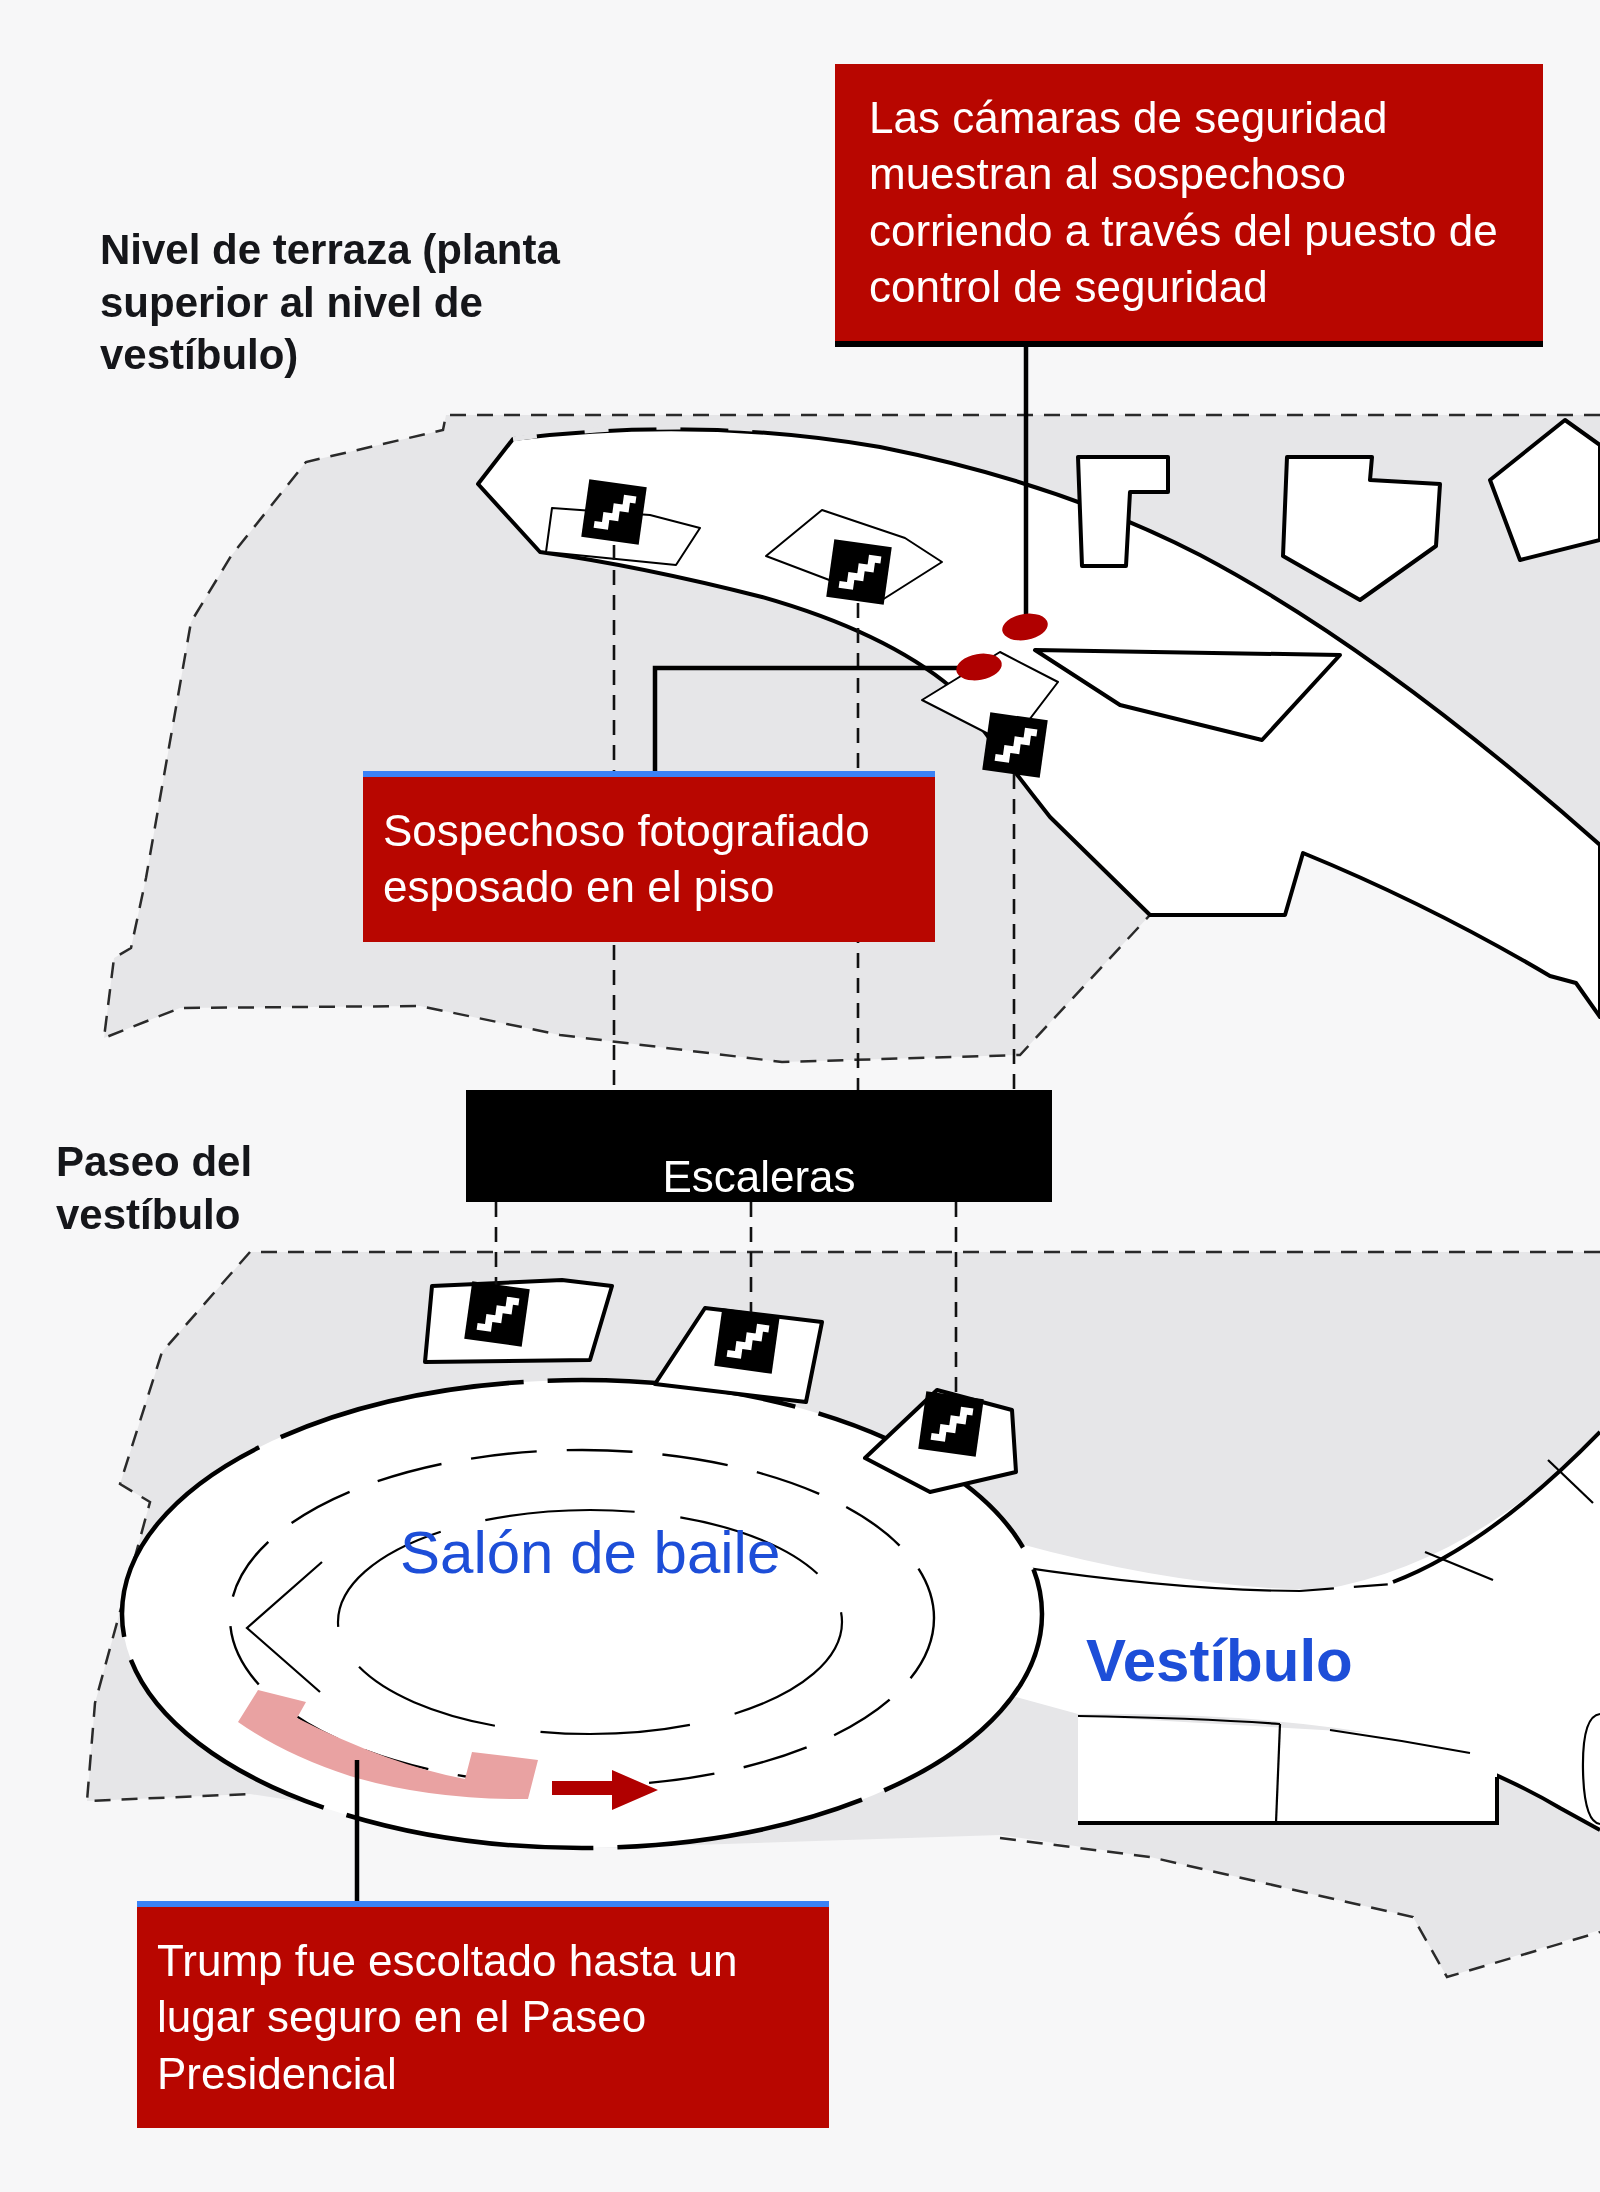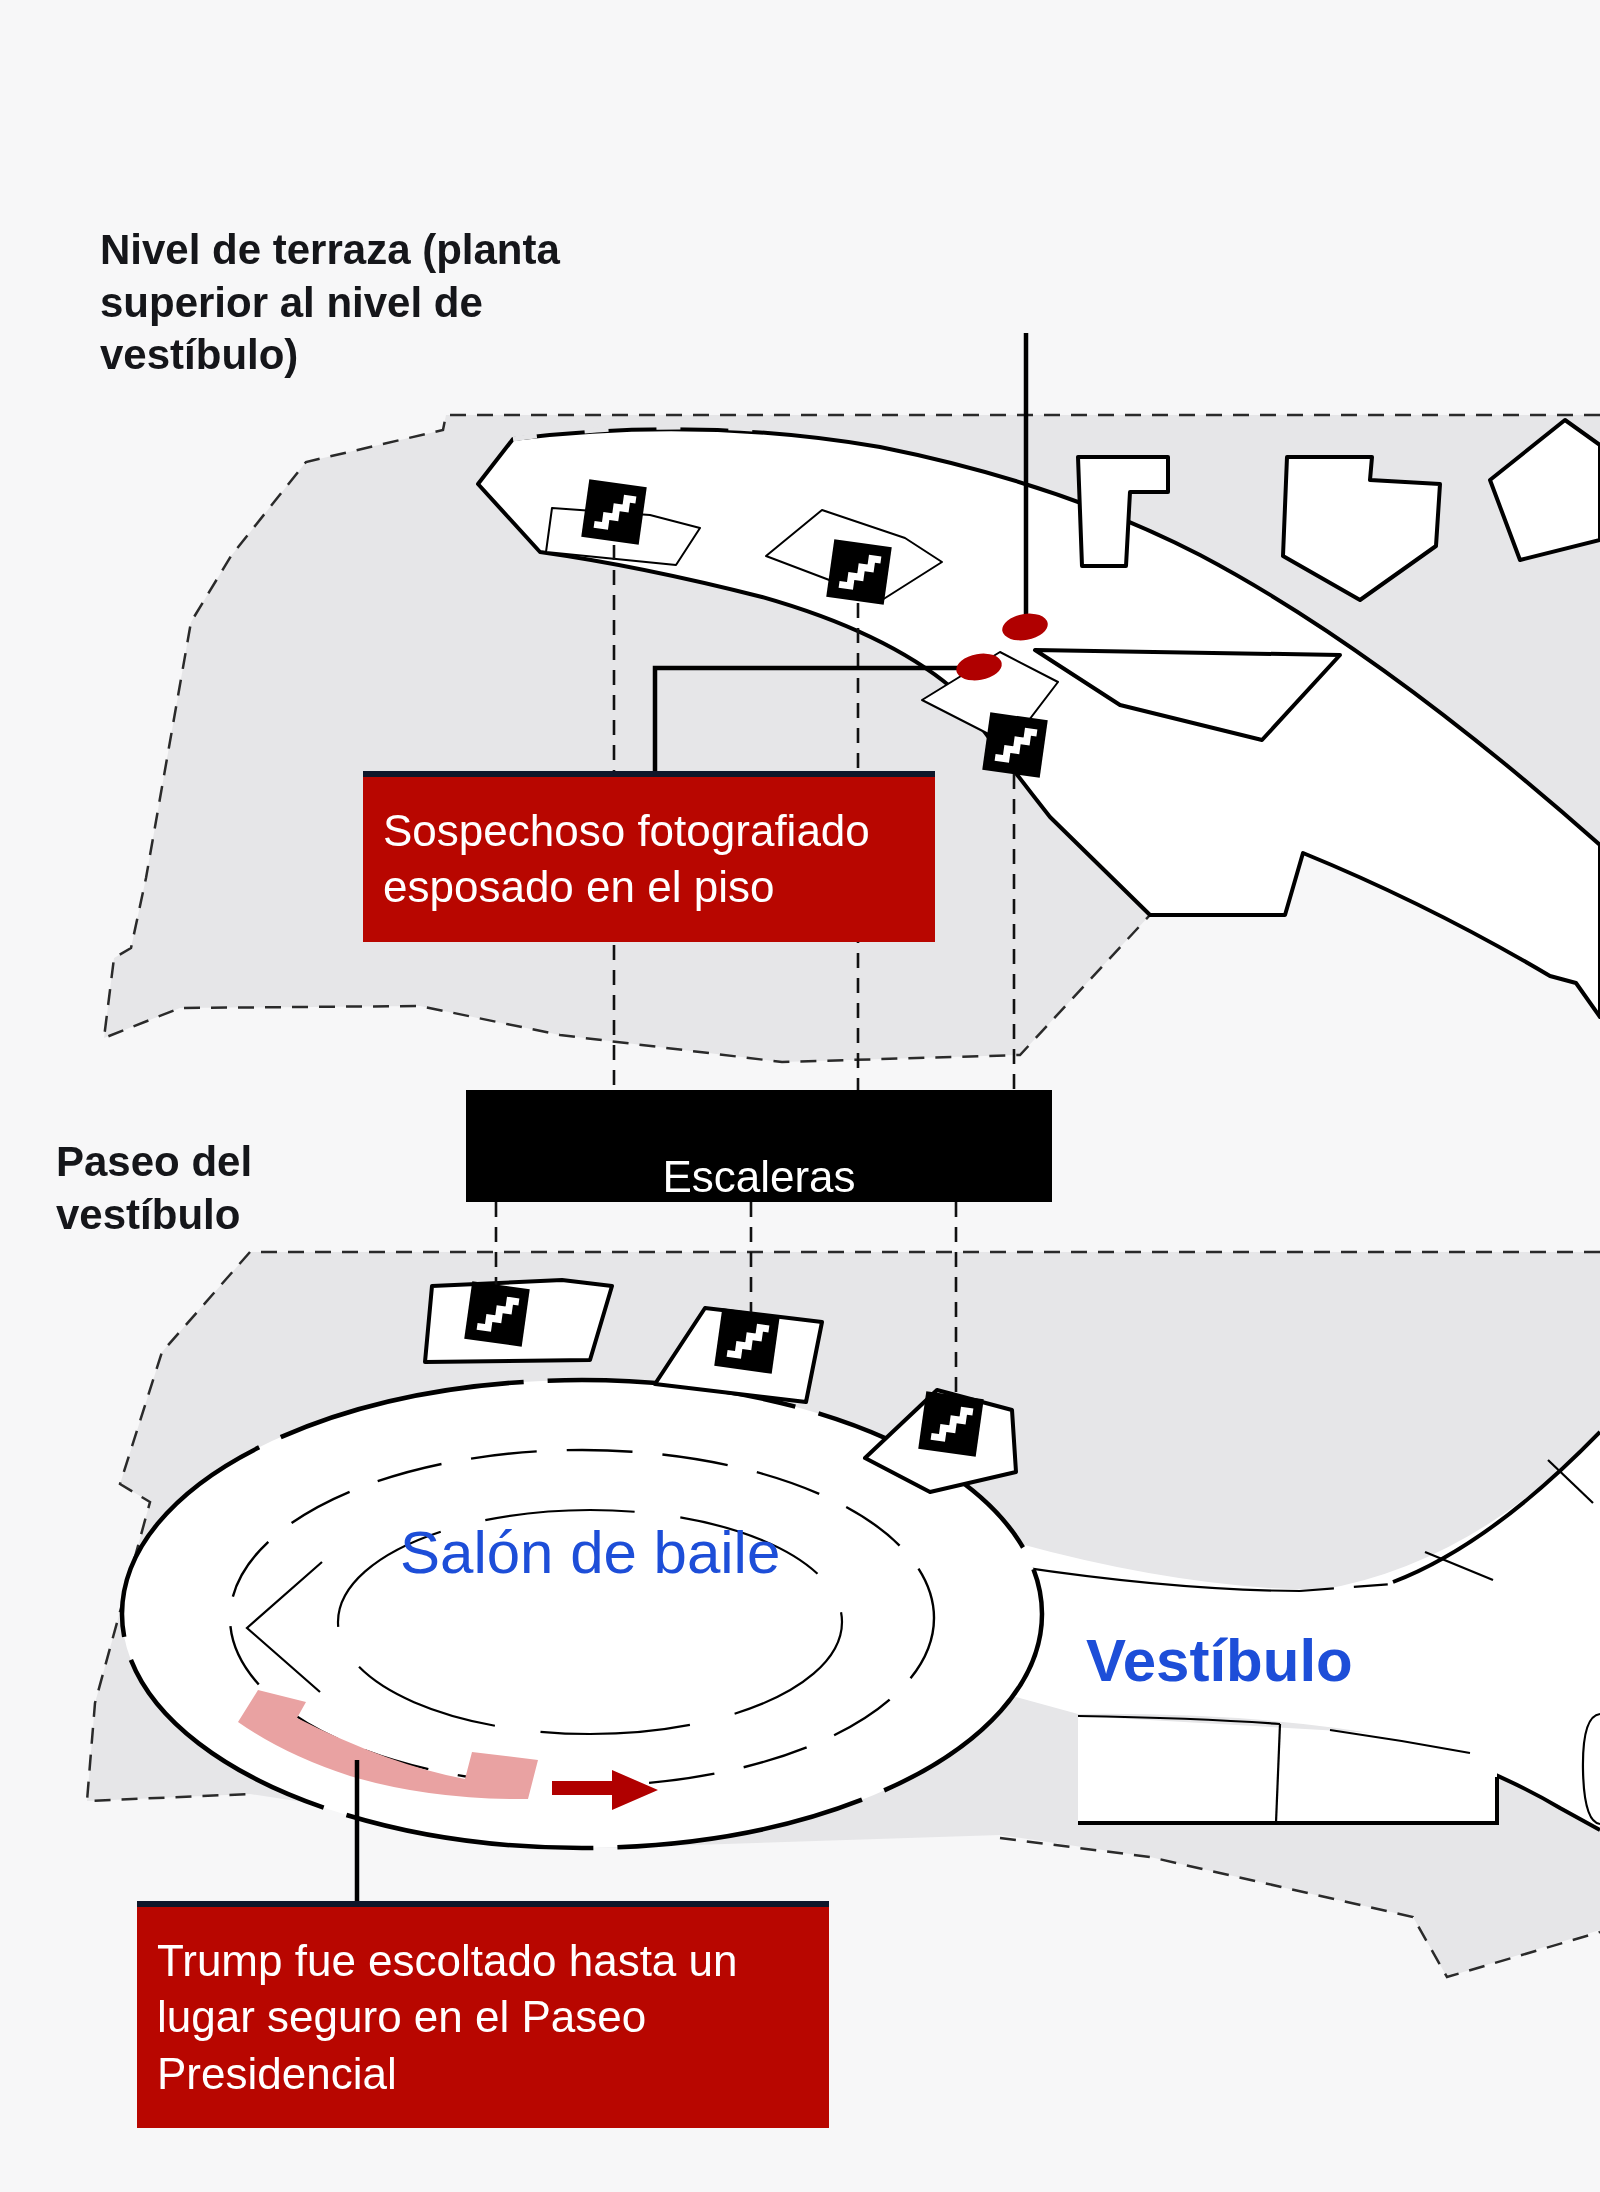--- a/index.html
+++ b/index.html
@@ -20,21 +20,21 @@
   .dot{fill:var(--marker_red,#b00000);}
   .pink{fill:var(--path_pink,#e9a2a2);}
   .arrow{fill:var(--marker_red,#b00000);}
   .stair-box{fill:#000;}
   .stair-steps{fill:none;stroke:#fff;stroke-width:7;}
 
   
   .level-title{position:absolute;color:#15161a;font-size:42px;line-height:1.25;font-weight:bold;}
   .callout{position:absolute;background:var(--callout_red,#b80600);color:#ffffff;font-size:44px;line-height:1.28;padding:26px 34px;box-sizing:border-box;}
   .callout.tail-bottom{border-bottom:6px solid #000;}
-  .callout.tail-top{border-top:6px solid #0f172a;padding-left:20px;}
+  .callout.tail-top{border-top:6px solid #3b82f6;padding-left:20px;}
   .stairs-bar{position:absolute;left:466px;top:1090px;width:586px;height:112px;background:#000;color:#fff;
     display:flex;align-items:flex-end;justify-content:center;font-size:44px;}
   .room-label{position:absolute;color:#1d4ed8;font-size:60px;}
 </style>
 </head>
 <body>
 
 <div class="canvas">
 
   <svg class="map" viewBox="0 0 1600 2192">
@@ -137,20 +137,21 @@
       <path class="leader" d="M 357 1760 V 1906"></path>
       <ellipse class="dot" cx="1025" cy="627" rx="23" ry="13" transform="rotate(-10 1025 627)"></ellipse>
       <ellipse class="dot" cx="979" cy="667" rx="23" ry="13" transform="rotate(-10 979 667)"></ellipse>
     </g>
   </svg>
 
   <div class="level-title" style="left:56px;top:224px;width:560px;margin-left:44px;">Nivel de terraza (planta superior al nivel de vestíbulo)</div>
 
   <div class="level-title" style="left:56px;top:1136px;width:250px;">Paseo del vestíbulo</div>
 
+  <div class="callout tail-bottom" style="left:835px;top:64px;width:708px;">Las cámaras de seguridad muestran al sospechoso corriendo a través del puesto de control de seguridad</div>
 
   <div class="callout tail-top" style="left:363px;top:771px;width:572px;">Sospechoso fotografiado esposado en el piso</div>
 
   <div class="callout tail-top" style="left:137px;top:1901px;width:692px;">Trump fue escoltado hasta un lugar seguro en el Paseo Presidencial</div>
 
   <div class="stairs-bar">
     <span>Escaleras</span>
   </div>
 
   <div class="room-label" style="left:400px;top:1518px;">Salón de baile</div>

